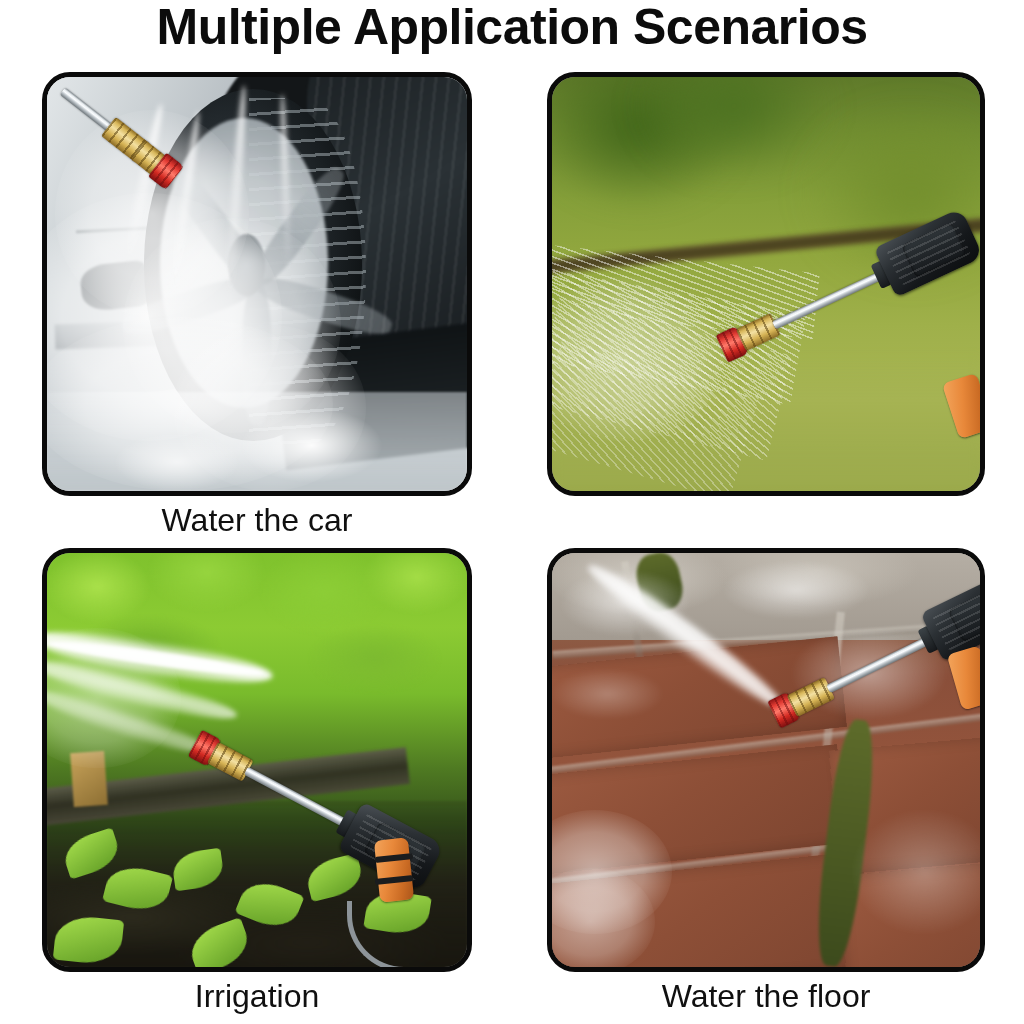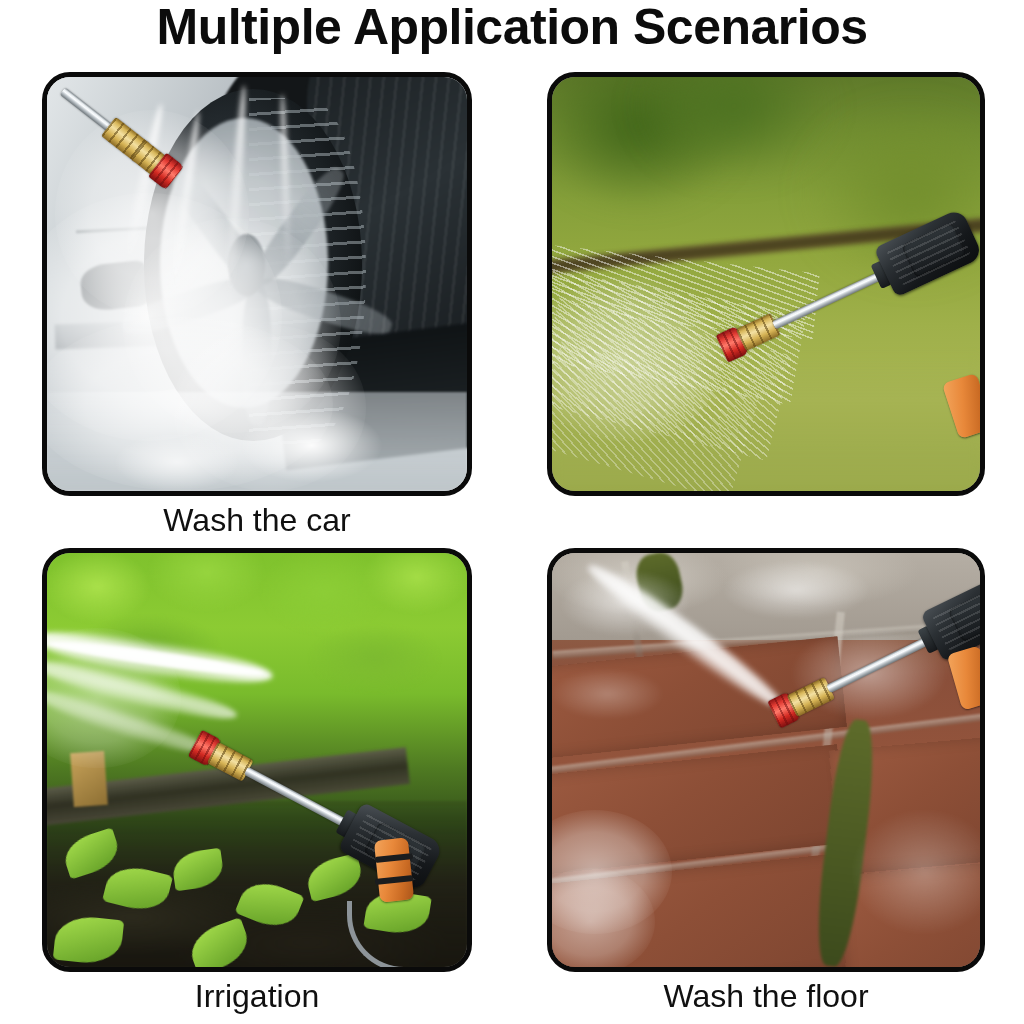--- a/index.html
+++ b/index.html
@@ -439,21 +439,21 @@
       <div class="splash" style="left:16%;bottom:0%;width:30%;height:14%;opacity:.7;"></div>
 
       <div class="nozzle" style="left:52px;top:22px;width:130px;height:40px;transform:rotate(38deg);">
         <div class="lance" style="left:-46px;width:62px;"></div>
         <div class="brass" style="left:12px;"></div>
         <div class="brass" style="left:50px;width:26px;"></div>
         <div class="redtip" style="left:74px;"></div>
       </div>
     </div>
   </div>
-  <div class="caption c-tl">Wash the car</div>
+  <div class="caption c-tl">Water the car</div>
 
   <div class="panel p-tr">
     <div class="scene">
       <div class="grass-bg"></div>
       <div class="grass-blur-a"></div>
       <div class="grass-blur-b"></div>
       <div class="grass-blur-c"></div>
       <div class="fence-rail"></div>
       <div class="lawn-lower"></div>
 
@@ -556,15 +556,15 @@
         <div class="lance" style="left:60px;width:110px;"></div>
         <div class="gun-collar" style="left:166px;"></div>
         <div class="gun" style="left:176px;width:94px;height:54px;margin-top:-27px;">
           <div class="gun-pad" style="left:26px;top:9px;width:54px;height:36px;"></div>
           <div class="gun-ribs"></div>
         </div>
       </div>
       <div class="orange-fit" style="right:-8px;top:96px;width:34px;height:58px;transform:rotate(-16deg);"></div>
     </div>
   </div>
-  <div class="caption c-br">Wash the floor</div>
+  <div class="caption c-br">Water the floor</div>
 
 </div>
 
 </body></html>

